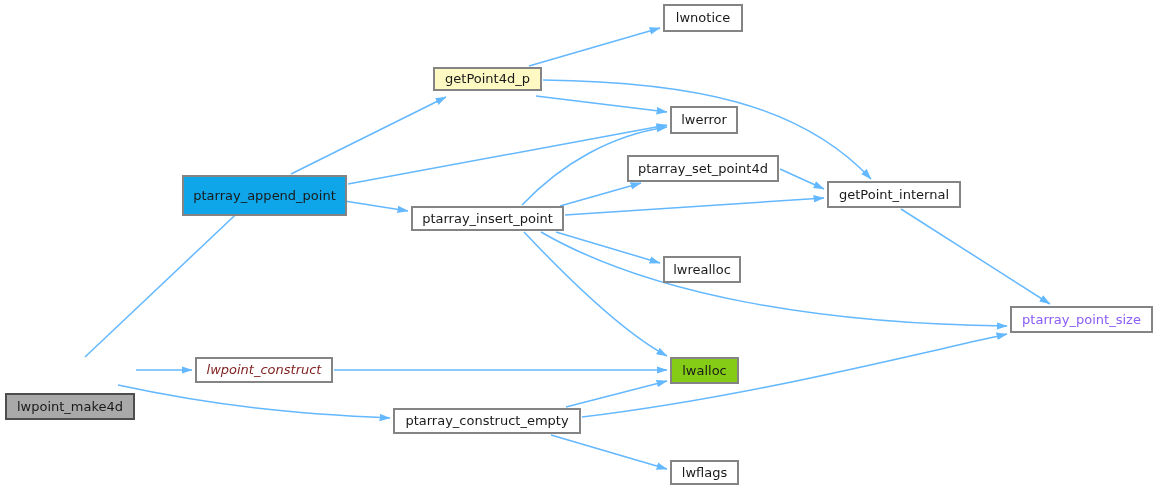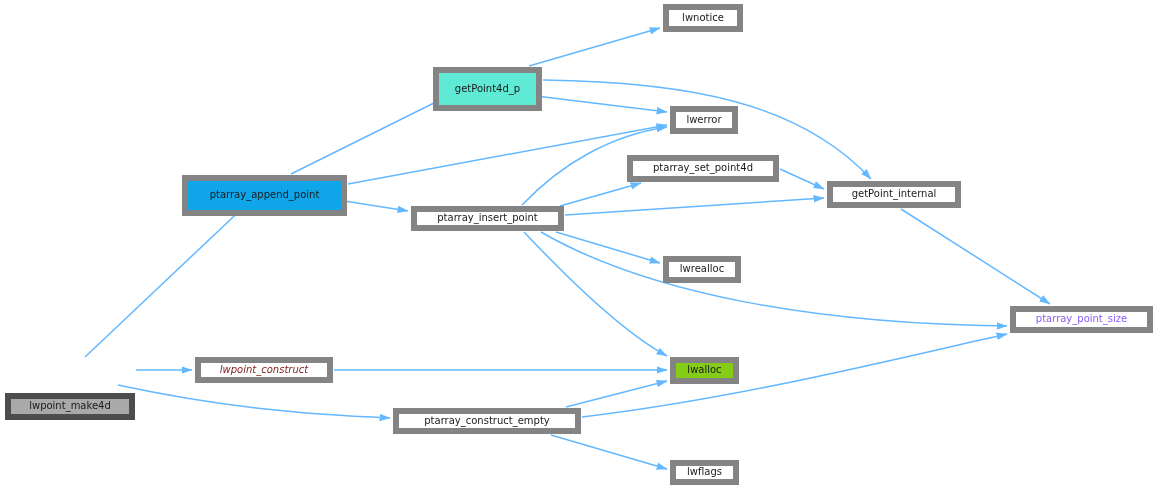--- a/index.html
+++ b/index.html
@@ -19,25 +19,25 @@
     position: absolute;
     left: 0;
     top: 0;
     width: 1157px;
     height: 491px;
   }
   .node {
     position: absolute;
     box-sizing: border-box;
     background: #ffffff;
-    border: 6px solid #a16207;
+    border: 2px solid #a16207;
     display: flex;
     align-items: center;
     justify-content: center;
-    font-size: 10px;
+    font-size: 13px;
     color: #1a1a1a;
     white-space: nowrap;
     cursor: pointer;
     z-index: 2;
   }
   .node.highlight {
     background: #a9a9a9;
     border-color: #4d4d4d;
     cursor: default;
   }
@@ -86,21 +86,21 @@
     </div>
     <div class="node" style="left: 182px; top: 175px; width: 165px; height: 41px; border-color: rgb(132, 132, 132); background: #0ea5e9; color: rgb(26, 26, 26);">
       <span>ptarray_append_point</span>
     </div>
     <div class="node" style="left: 195px; top: 357px; width: 138px; height: 26px; border-color: rgb(132, 132, 132); background: rgb(255, 255, 255); color: #7f1d1d; font-style: italic;">
       <span>lwpoint_construct</span>
     </div>
     <div class="node" style="left: 393px; top: 408px; width: 188px; height: 26px; border-color: rgb(132, 132, 132); background: rgb(255, 255, 255); color: rgb(26, 26, 26);">
       <span>ptarray_construct_empty</span>
     </div>
-    <div class="node" style="left: 433px; top: 67px; width: 109px; height: 44px; border-color: rgb(132, 132, 132); background: #5eead4; color: rgb(26, 26, 26); justify-content: center;">
+    <div class="node" style="left: 433px; top: 67px; width: 109px; height: 24px; border-color: rgb(132, 132, 132); background: #fef9c3; color: rgb(26, 26, 26); justify-content: center;">
       <span>getPoint4d_p</span>
     </div>
     <div class="node" style="left: 663px; top: 4px; width: 80px; height: 28px; border-color: rgb(132, 132, 132); background: rgb(255, 255, 255); color: rgb(26, 26, 26);">
       <span>lwnotice</span>
     </div>
     <div class="node" style="left: 670px; top: 106px; width: 68px; height: 28px; border-color: rgb(132, 132, 132); background: rgb(255, 255, 255); color: rgb(26, 26, 26);">
       <span>lwerror</span>
     </div>
     <div class="node" style="left: 627px; top: 155px; width: 152px; height: 27px; border-color: rgb(132, 132, 132); background: rgb(255, 255, 255); color: rgb(26, 26, 26);">
       <span>ptarray_set_point4d</span>

